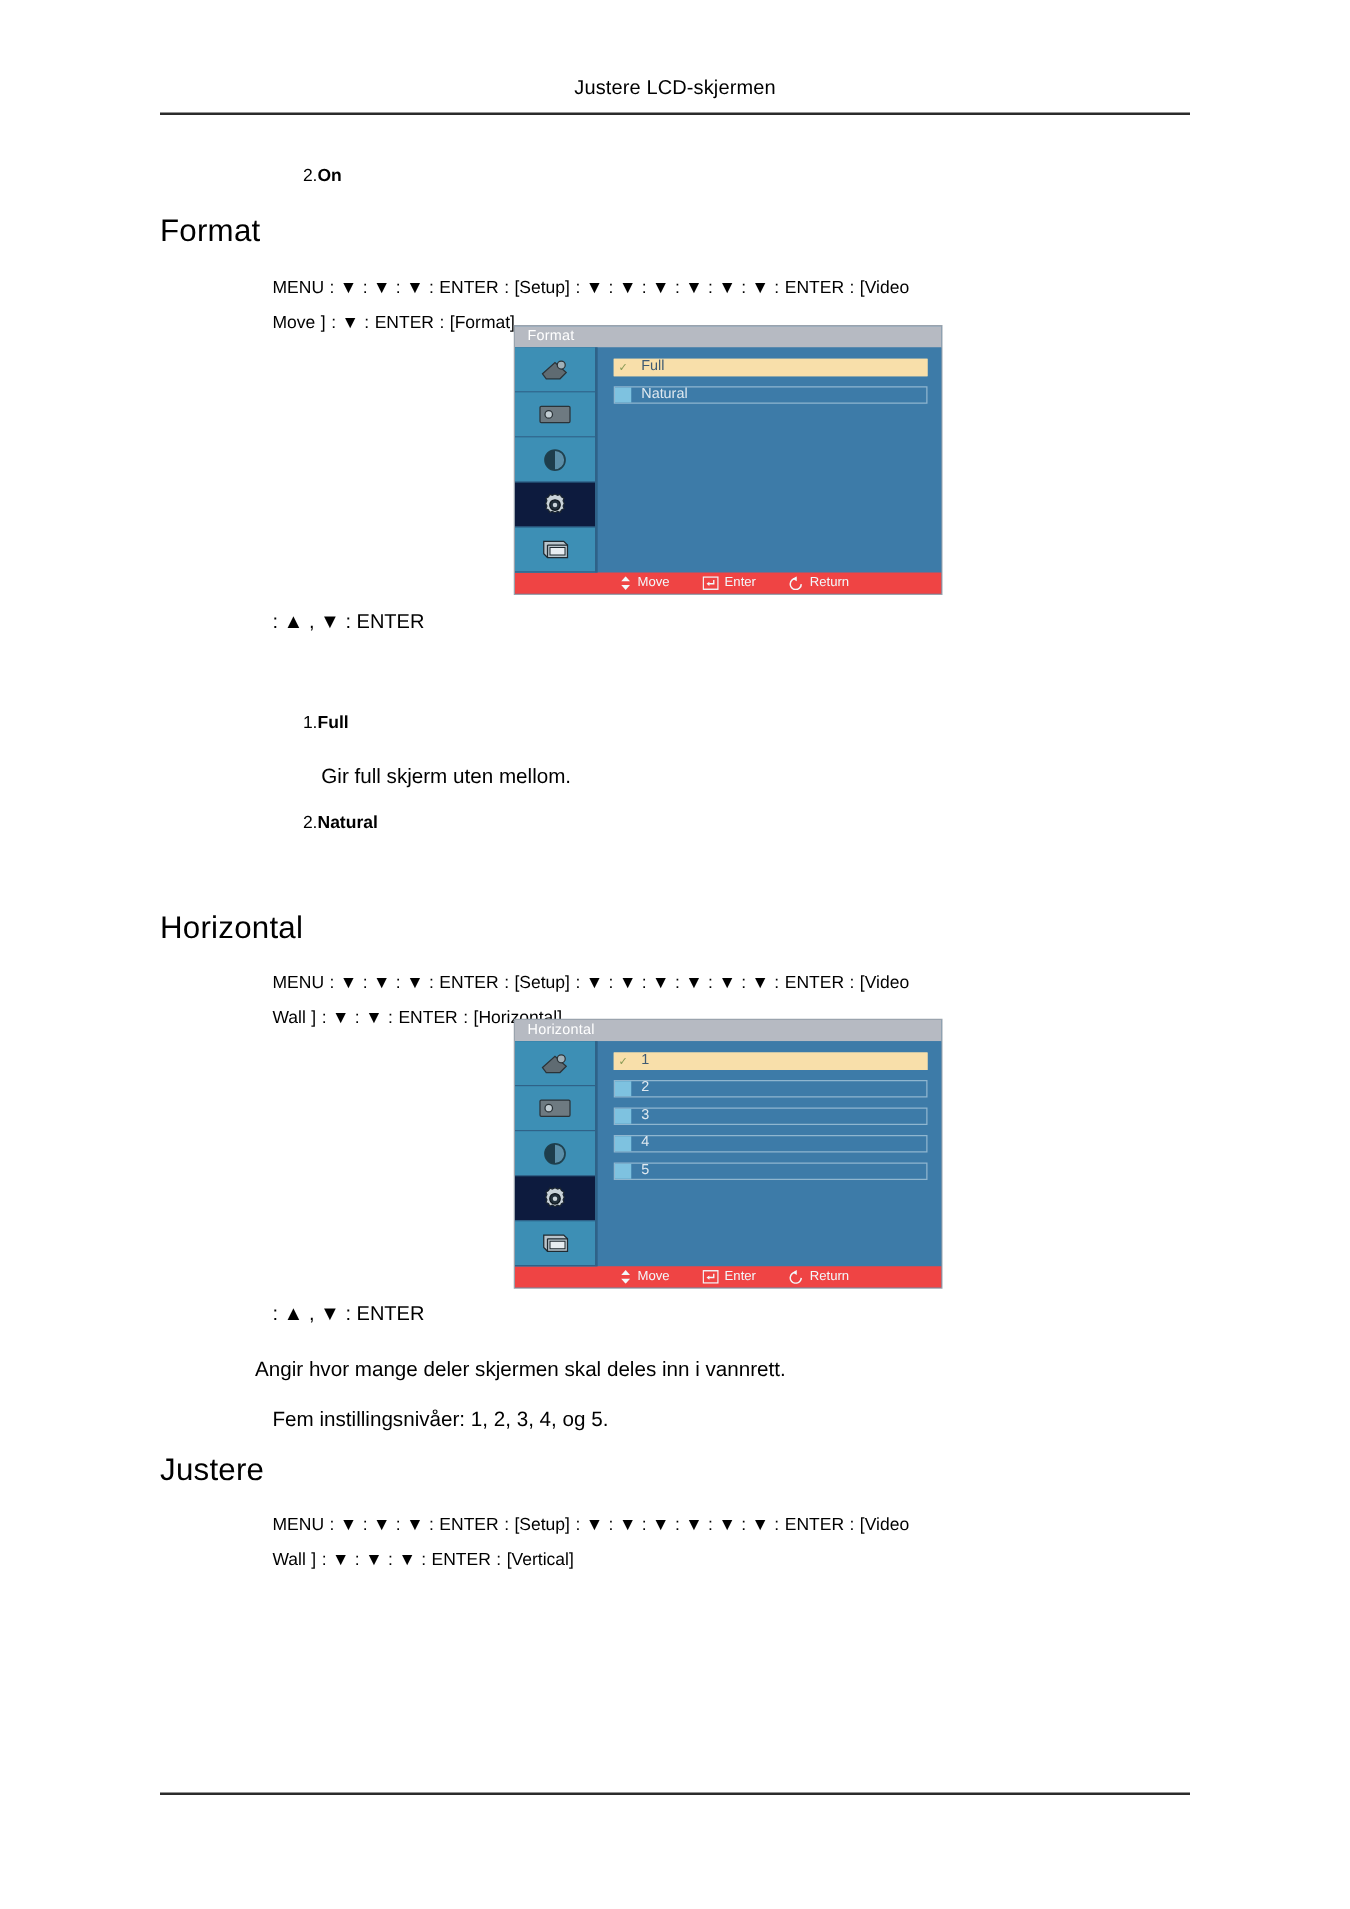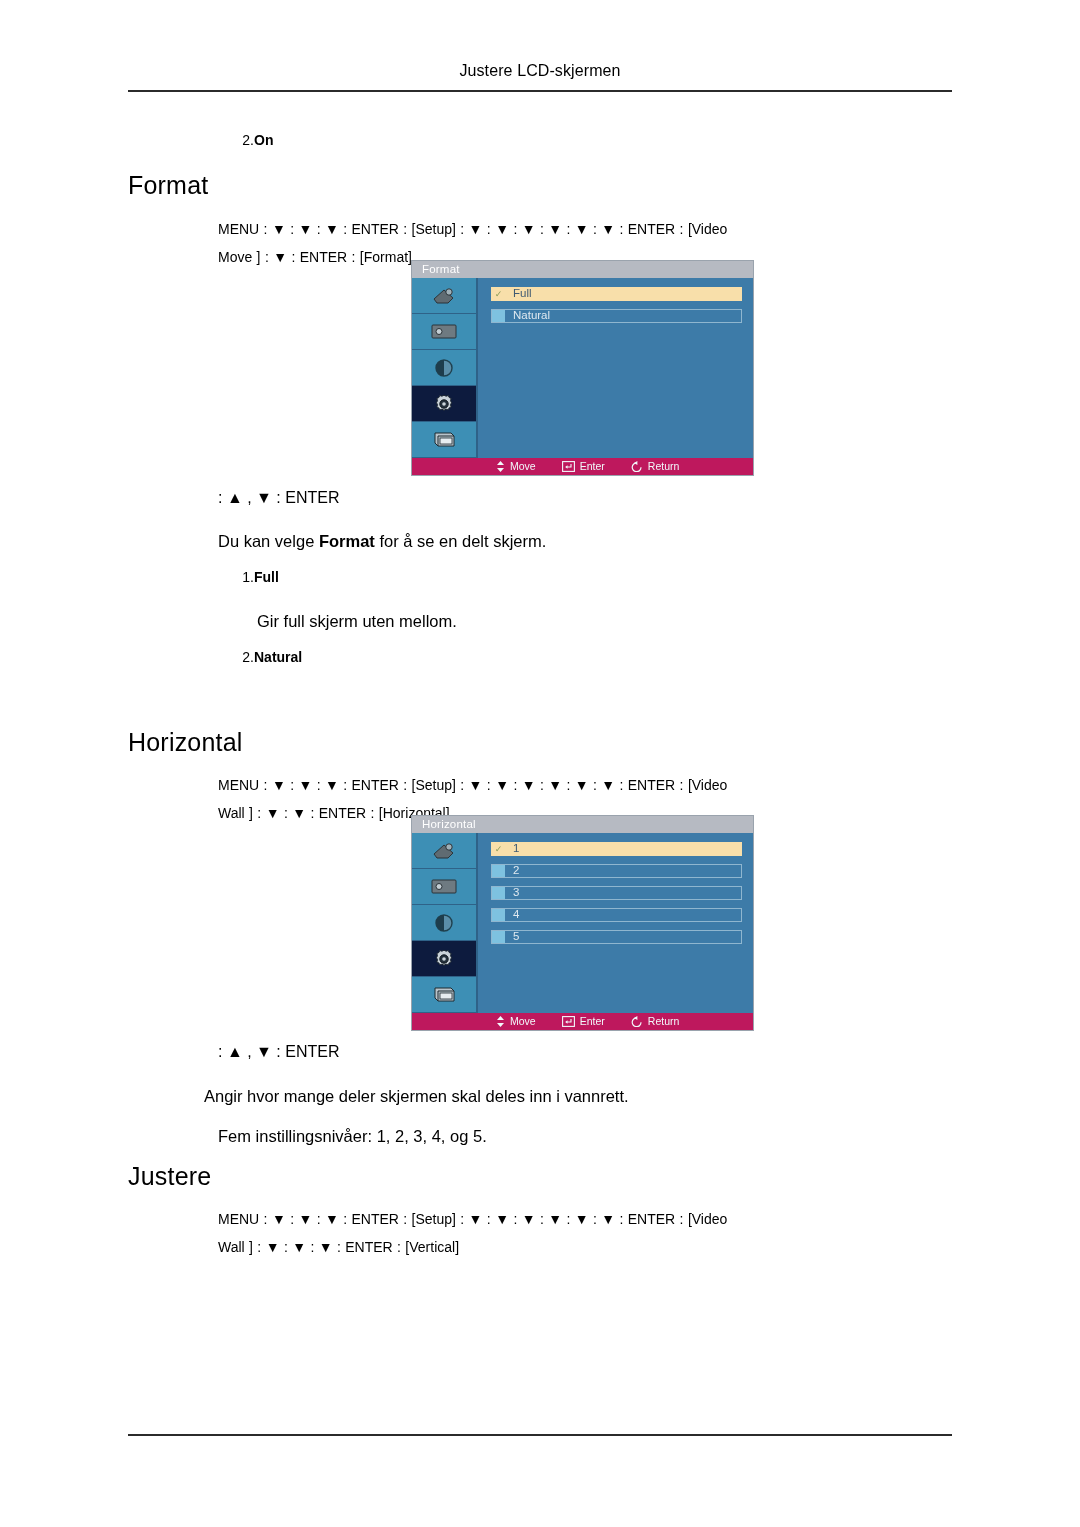--- a/index.html
+++ b/index.html
@@ -177,21 +177,21 @@
   .opt .lbl {
     font-size: 11.5px;
     color: #dfe9f0;
     padding-left: 8px;
     line-height: 1;
   }
   .opt.selected .lbl { color: #3f5a72; }
 
   .osd-foot {
     height: 17px;
-    background: #be185d;
+    background: #ef4444;
     display: flex;
     align-items: center;
     padding-left: 84px;
     box-sizing: border-box;
     gap: 26px;
   }
   .foot-item {
     display: flex;
     align-items: center;
     gap: 5px;
@@ -290,23 +290,20 @@
             <path d="M10 6.3 A4.4 4.4 0 1 1 6 1.9" fill="none" stroke="#f2f8fb" stroke-width="1.2"></path>
             <path d="M6.4 0 L6.4 4 L3 2 Z" fill="#f2f8fb"></path>
           </svg>
         <span>Return</span>
       </div>
     </div>
   </div>
 
   <div class="keyline" style="top:489px;">:  ▲ , ▼  : ENTER</div>
 
-  <div class="para" style="left:218px; top:529px;">
-    <span>Du kan velge </span><b>Format</b><span> for å se en delt skjerm.</span>
-  </div>
 
   <div class="num-item" style="left:218px; top:569px;">
     <span class="n">1.</span><span class="t">Full</span>
   </div>
   <div class="para" style="left:257px; top:609px;">Gir full skjerm uten mellom.</div>
 
   <div class="num-item" style="left:218px; top:649px;">
     <span class="n">2.</span><span class="t">Natural</span>
   </div>
 

